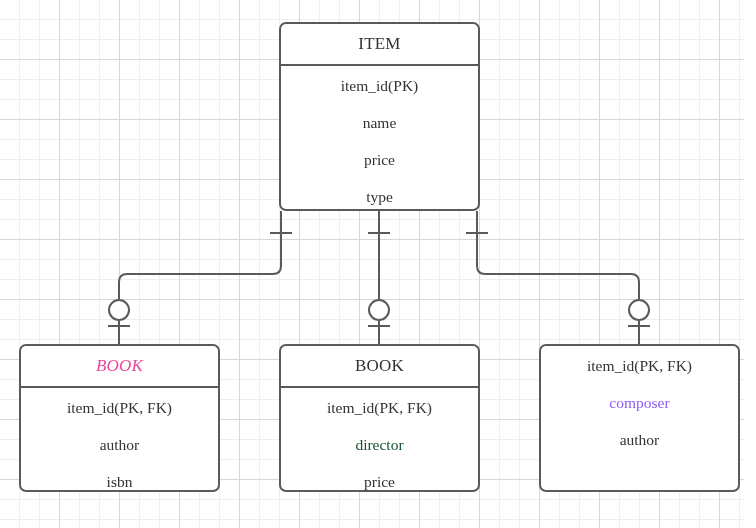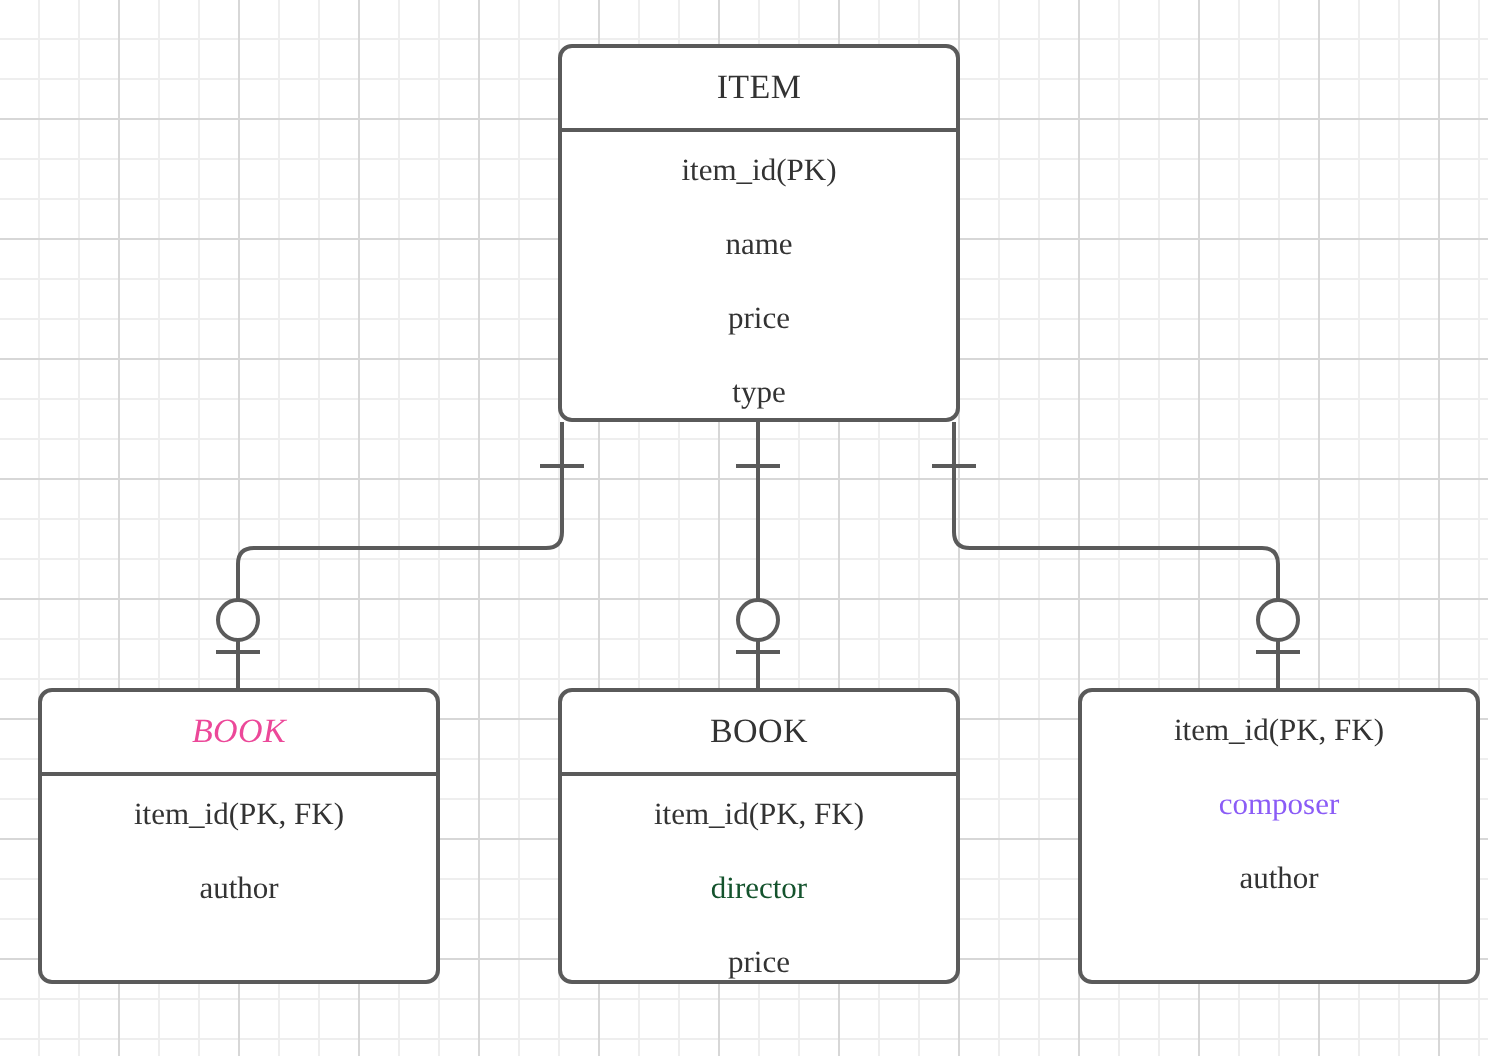--- a/index.html
+++ b/index.html
@@ -95,20 +95,21 @@
           <div class="attr" style="color: rgb(51, 51, 51);">name</div>
           <div class="attr" style="color: rgb(51, 51, 51);">price</div>
           <div class="attr" style="color: rgb(51, 51, 51);">type</div>
         </div>
       </div>
       <div class="entity" style="left: 19px; top: 344px; width: 201px; height: 148px; border-color: rgb(90, 90, 90);">
         <div class="entity-title" style="border-bottom-color: rgb(90, 90, 90); color: #ec4899; font-style: italic;">BOOK</div>
         <div class="attr-list">
           <div class="attr first" style="color: rgb(51, 51, 51);">item_id(PK, FK)</div>
           <div class="attr" style="color: rgb(51, 51, 51);">author</div>
+          <div class="attr" style="color: rgb(51, 51, 51);">isbn</div>
         </div>
       </div>
       <div class="entity" style="left: 279px; top: 344px; width: 201px; height: 148px; border-color: rgb(90, 90, 90);">
         <div class="entity-title" style="border-bottom-color: rgb(90, 90, 90); color: rgb(51, 51, 51);">BOOK</div>
         <div class="attr-list">
           <div class="attr first" style="color: rgb(51, 51, 51);">item_id(PK, FK)</div>
           <div class="attr" style="color: #14532d;">director</div>
           <div class="attr" style="color: rgb(51, 51, 51);">price</div>
         </div>
       </div>

